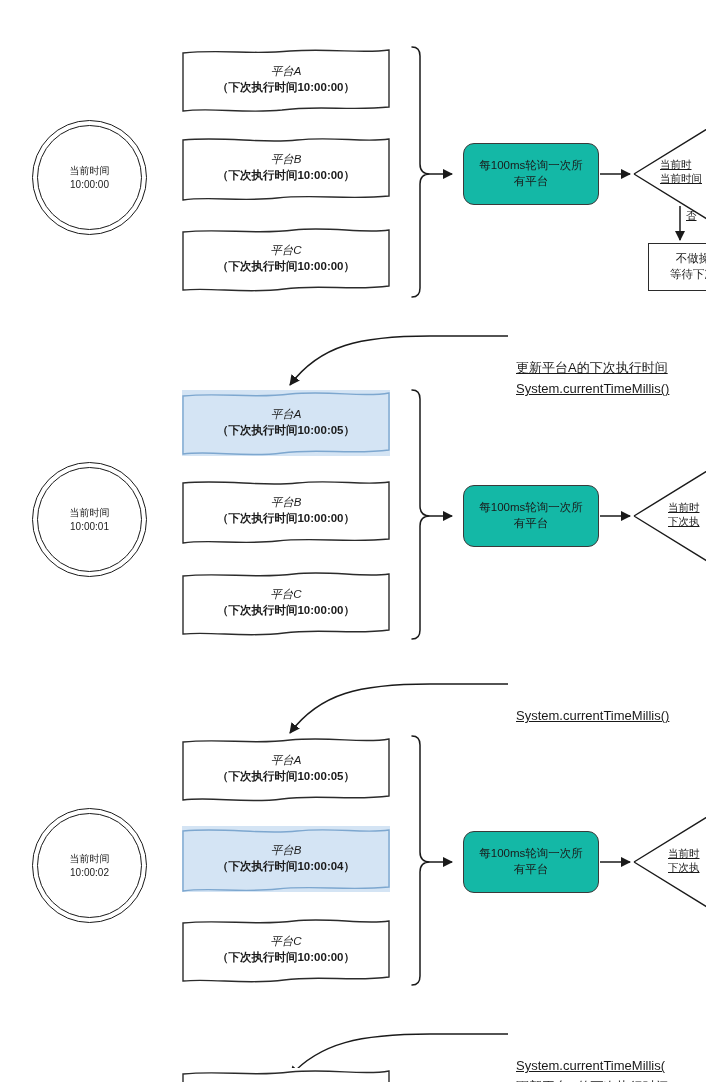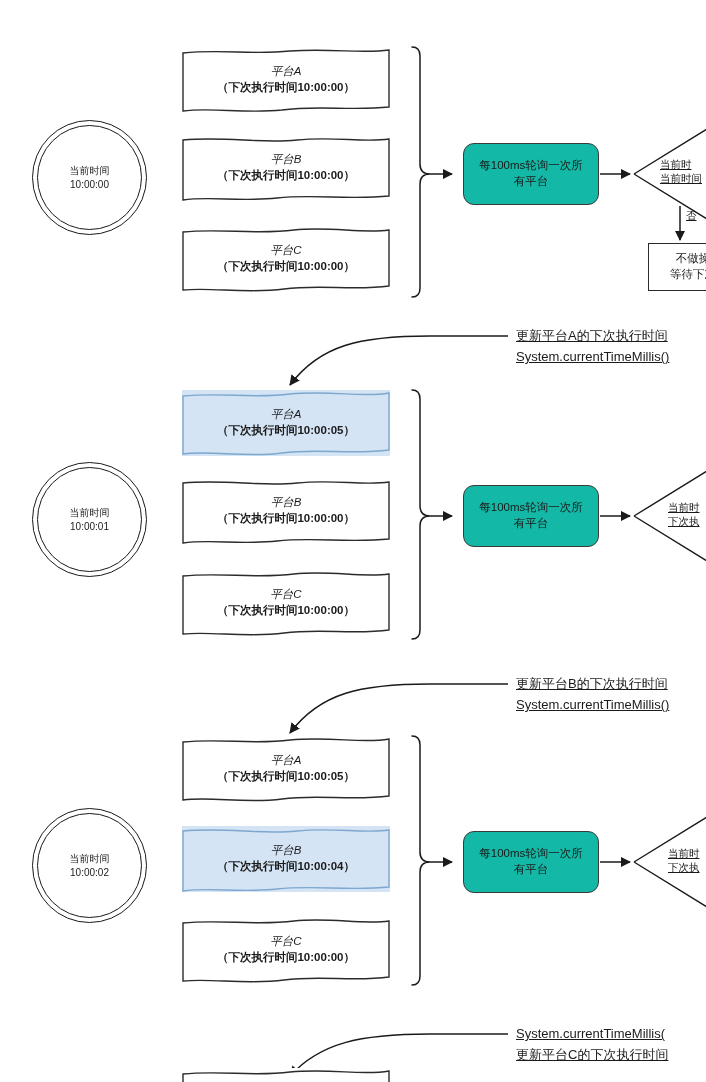--- a/index.html
+++ b/index.html
@@ -51,21 +51,21 @@
 
   
   .plainbox{
     background:#fff;border:1.3px solid #2b2b2b;
     display:flex;align-items:center;justify-content:center;
     text-align:center;line-height:1.38;font-size:11.5px;color:#1a1a1a;
   }
 
   
   .lab{position:absolute;font-size:11.5px;line-height:1.5;color:#1a1a1a;white-space:nowrap;text-decoration:underline;}
-  .lab.ann{font-size:13px;line-height:1.65;}
+  .lab.ann{font-size:13px;line-height:1.65;margin-top:32px;}
   .lab.small{font-size:10.5px;line-height:1.35;}
 </style>
 </head>
 <body>
 
 <div id="stage">
 
   <svg class="layer" viewBox="0 0 706 1082">
     <defs>
       <marker id="arrowA" viewBox="0 0 10 10" refX="9" refY="5" markerWidth="7" markerHeight="7" orient="auto-start-reverse">
@@ -211,21 +211,20 @@
       <div>有平台</div>
     </div>
   </div>
 
   <div class="lab small" style="left:668px;top:500px;">
     <div>当前时</div>
     <div>下次执</div>
   </div>
 
   <div class="lab ann" style="left:516px;top:673px;">
-    <div>更新平台B的下次执行时间</div>
     <div>System.currentTimeMillis()</div>
   </div>
 
   <div class="node clock" style="left:32px;top:808px;">
     <div class="inner"></div>
     <div class="ctext">
       <div>当前时间</div>
       <div>10:00:02</div>
     </div>
   </div>

